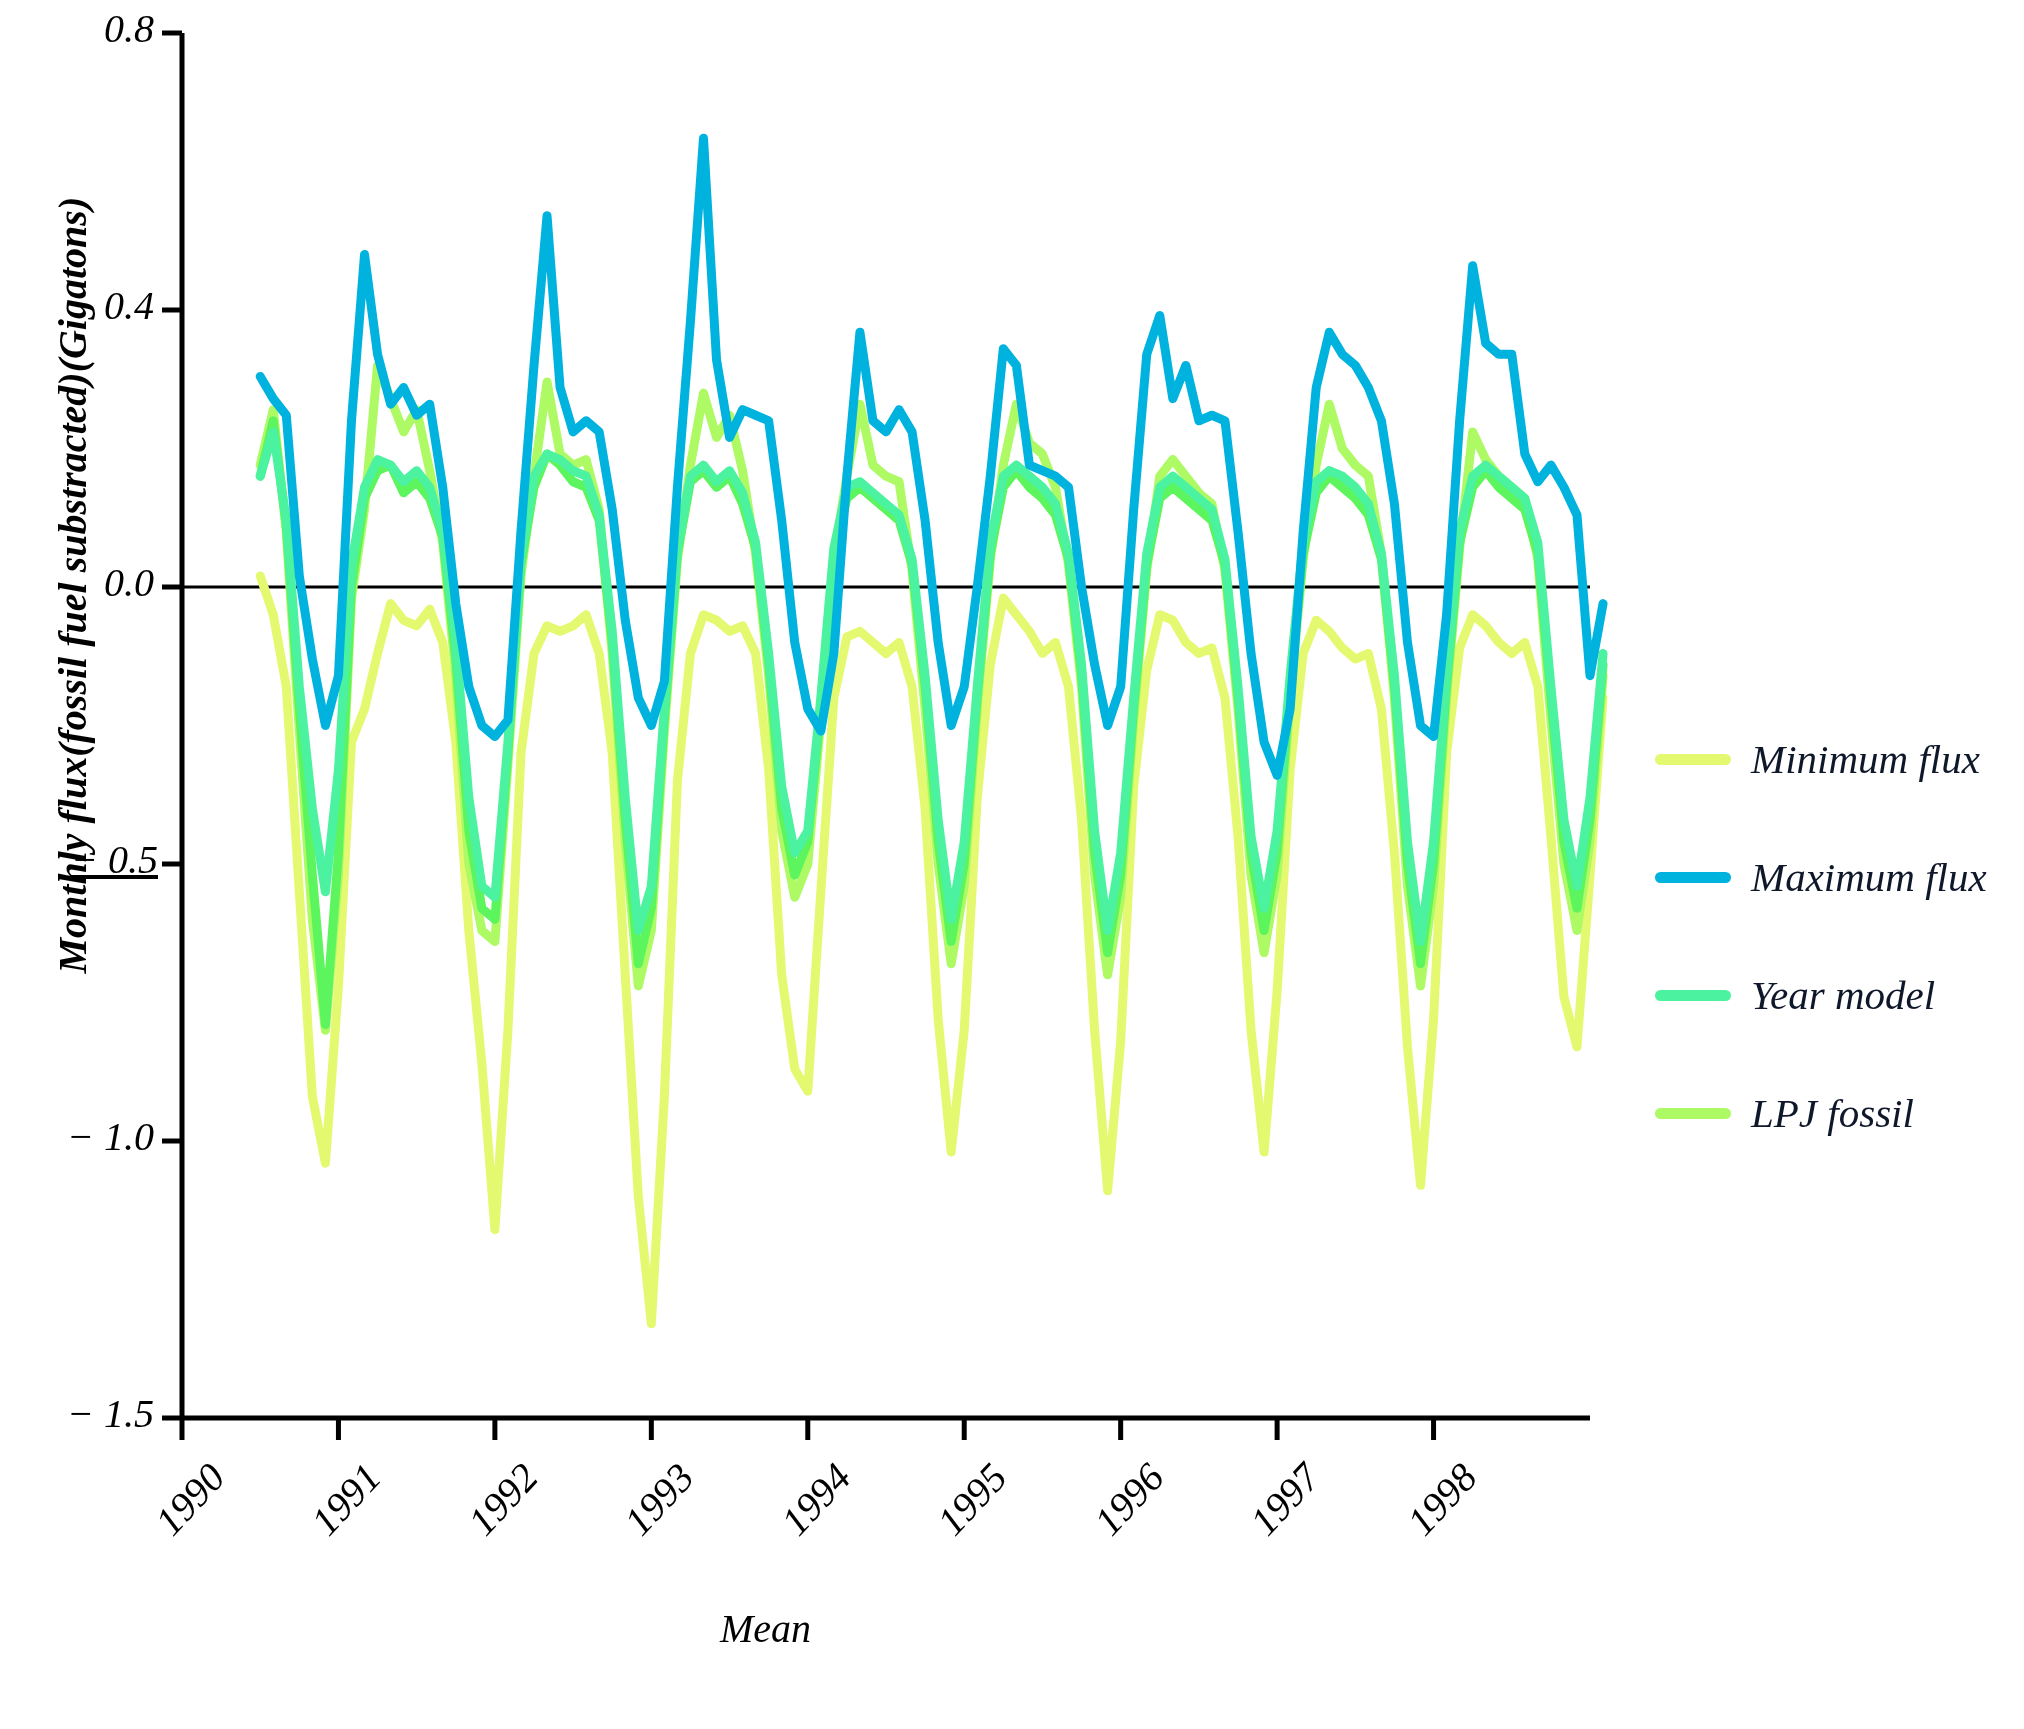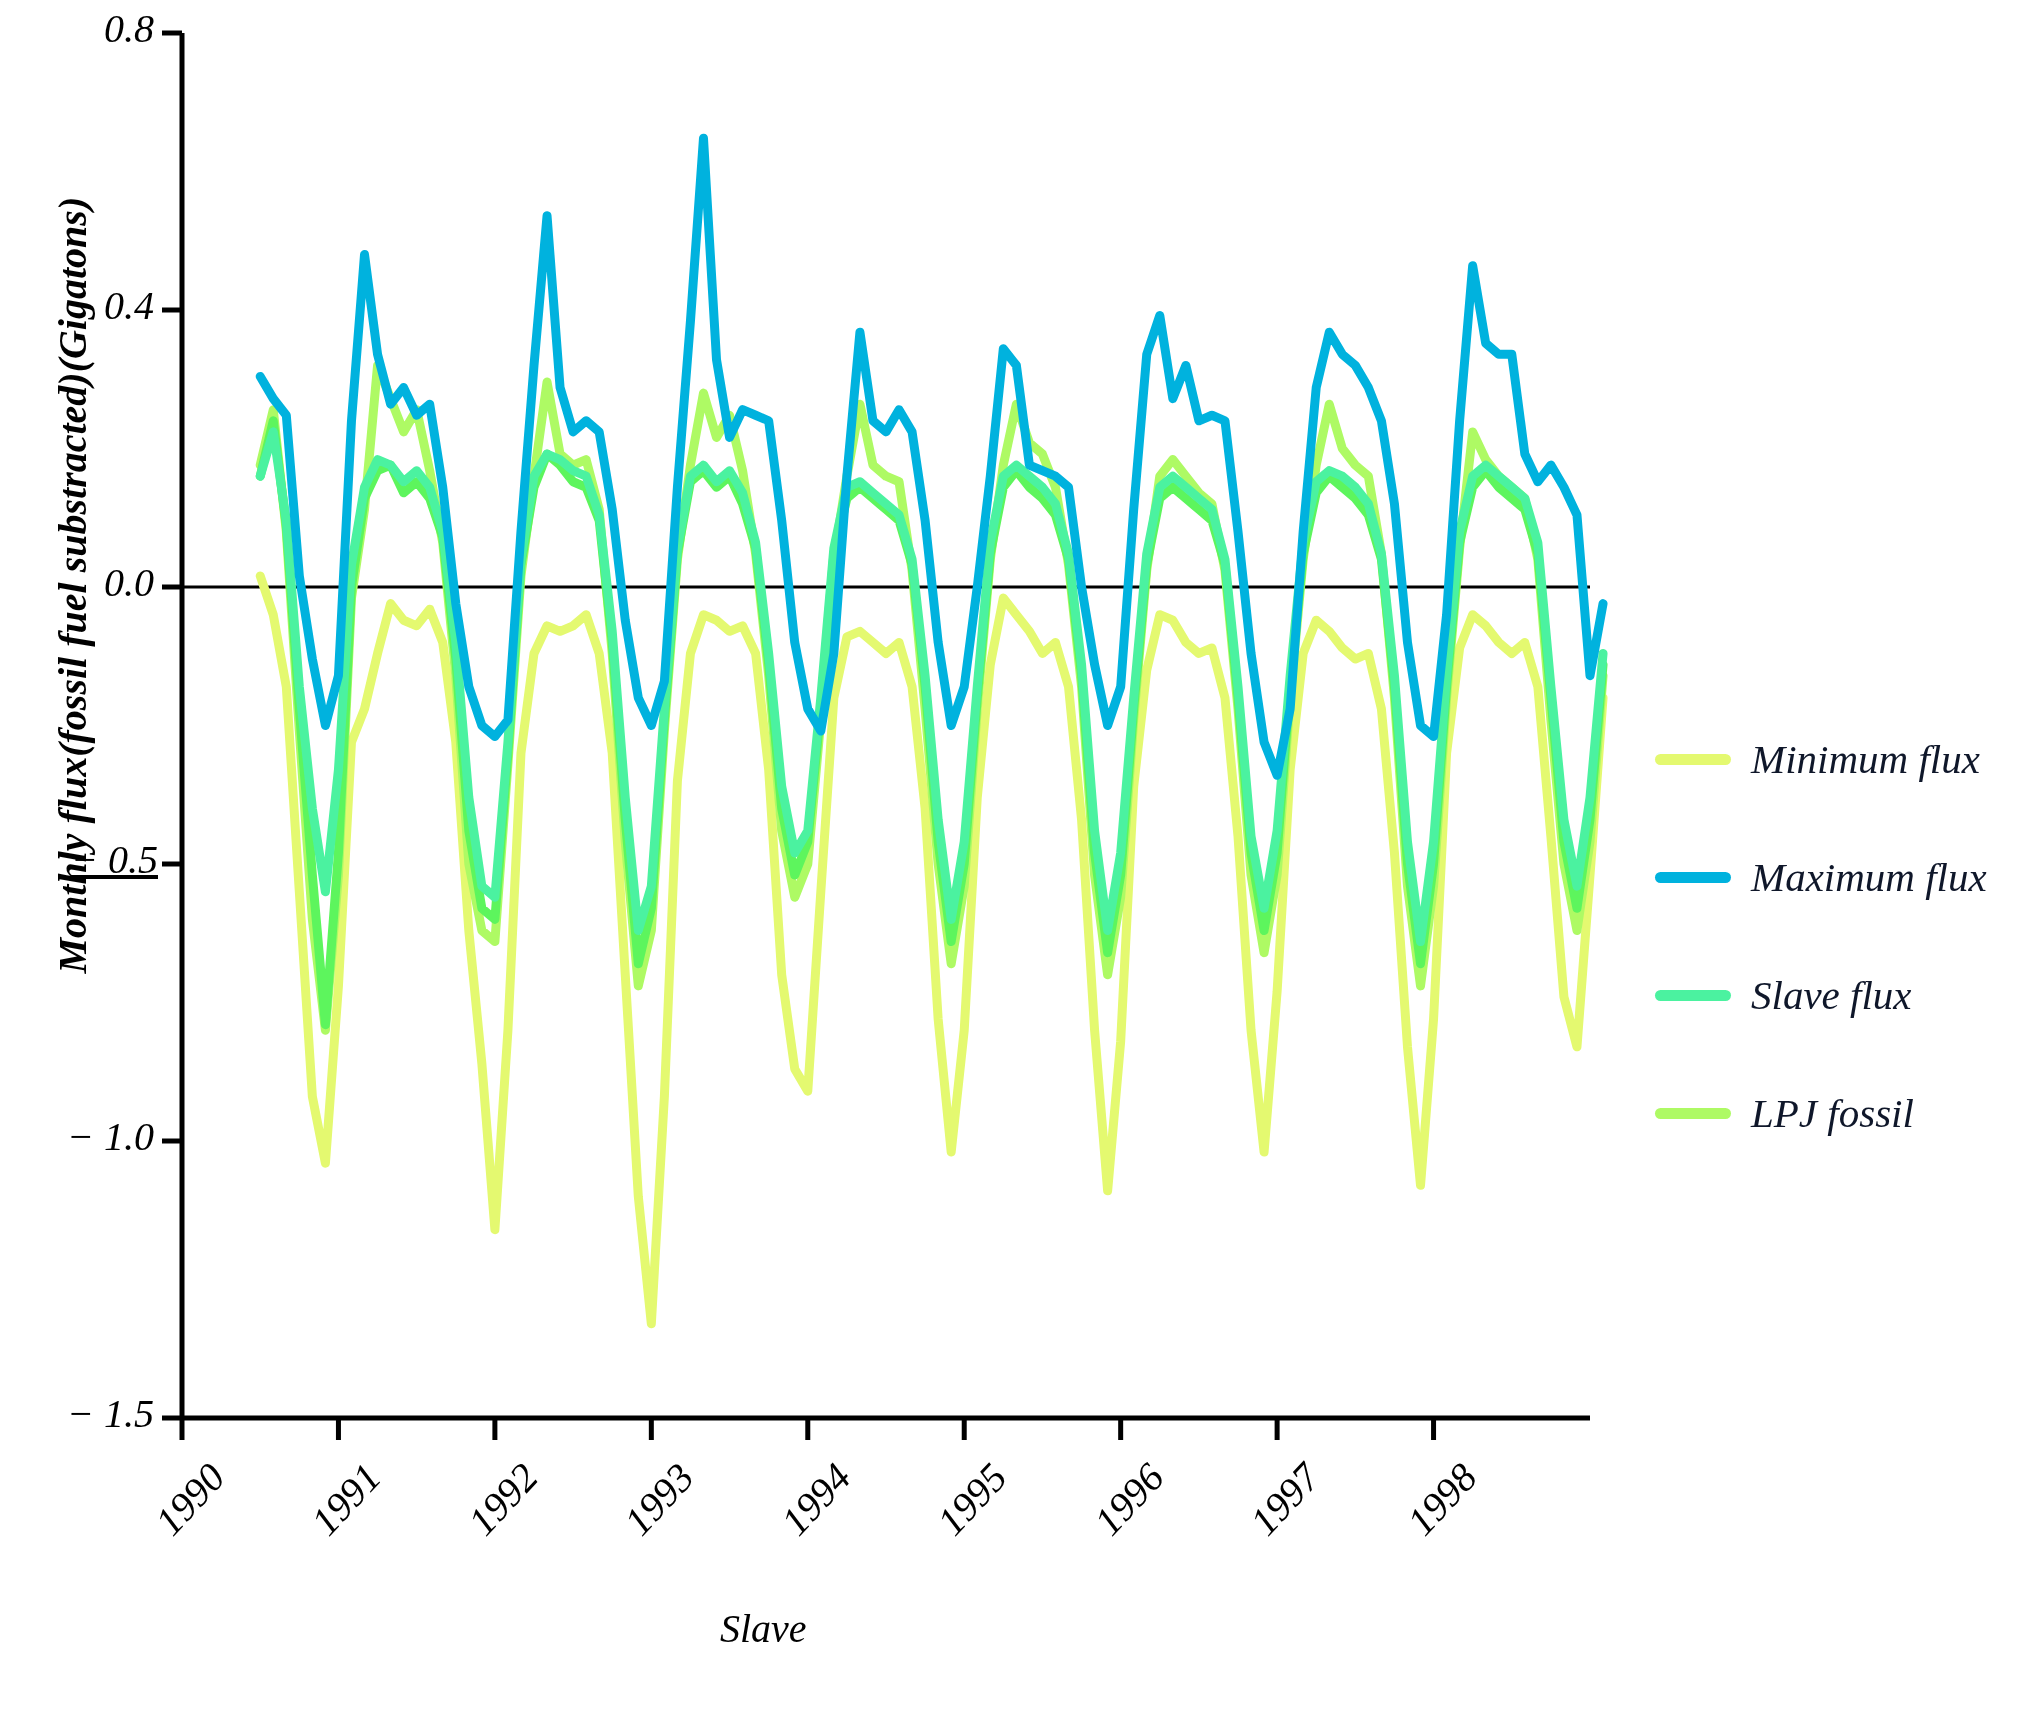--- a/index.html
+++ b/index.html
@@ -116,21 +116,21 @@
         <polyline points="260.22,476.20 273.26,420.80 286.30,526.06 299.33,708.88 312.37,875.08 325.41,1024.66 338.44,852.92 351.48,587.00 364.52,498.36 377.56,470.66 390.59,465.12 403.63,492.82 416.67,481.74 429.70,498.36 442.74,537.14 455.78,659.02 468.81,830.76 481.85,908.32 494.89,919.40 507.93,753.20 520.96,564.84 534.00,487.28 547.04,454.04 560.07,465.12 573.11,481.74 586.15,487.28 599.19,520.52 612.22,642.40 625.26,819.68 638.30,963.72 651.33,908.32 664.37,719.96 677.41,553.76 690.44,481.74 703.48,470.66 716.52,487.28 729.56,476.20 742.59,503.90 755.63,548.22 768.67,664.56 781.70,808.60 794.74,875.08 807.78,841.84 820.81,708.88 833.85,553.76 846.89,498.36 859.93,487.28 872.96,498.36 886.00,509.44 899.04,520.52 912.07,564.84 925.11,686.72 938.15,841.84 951.18,941.56 964.22,864.00 977.26,697.80 990.30,553.76 1003.33,487.28 1016.37,470.66 1029.41,487.28 1042.44,498.36 1055.48,514.98 1068.52,559.30 1081.56,675.64 1094.59,852.92 1107.63,952.64 1120.67,875.08 1133.70,708.88 1146.74,564.84 1159.78,498.36 1172.81,487.28 1185.85,498.36 1198.89,509.44 1211.93,520.52 1224.96,564.84 1238.00,697.80 1251.04,852.92 1264.07,930.48 1277.11,852.92 1290.15,686.72 1303.18,553.76 1316.22,492.82 1329.26,476.20 1342.30,487.28 1355.33,498.36 1368.37,514.98 1381.41,559.30 1394.44,686.72 1407.48,864.00 1420.52,963.72 1433.56,864.00 1446.59,686.72 1459.63,542.68 1472.67,487.28 1485.70,470.66 1498.74,487.28 1511.78,498.36 1524.81,509.44 1537.85,553.76 1550.89,697.80 1563.93,841.84 1576.96,908.32 1590.00,819.68 1603.04,664.56" fill="none" stroke="#5df55d" stroke-width="9" stroke-linejoin="round" stroke-linecap="round"></polyline>
         <polyline points="260.22,476.20 273.26,431.88 286.30,520.52 299.33,686.72 312.37,808.60 325.41,891.70 338.44,769.82 351.48,564.84 364.52,487.28 377.56,459.58 390.59,465.12 403.63,481.74 416.67,470.66 429.70,487.28 442.74,531.60 455.78,642.40 468.81,797.52 481.85,886.16 494.89,897.24 507.93,742.12 520.96,559.30 534.00,476.20 547.04,454.04 560.07,459.58 573.11,470.66 586.15,476.20 599.19,514.98 612.22,631.32 625.26,797.52 638.30,930.48 651.33,886.16 664.37,708.88 677.41,548.22 690.44,476.20 703.48,465.12 716.52,481.74 729.56,470.66 742.59,492.82 755.63,542.68 768.67,653.48 781.70,786.44 794.74,852.92 807.78,830.76 820.81,697.80 833.85,548.22 846.89,487.28 859.93,481.74 872.96,492.82 886.00,503.90 899.04,514.98 912.07,559.30 925.11,675.64 938.15,819.68 951.18,919.40 964.22,841.84 977.26,686.72 990.30,542.68 1003.33,476.20 1016.37,465.12 1029.41,476.20 1042.44,487.28 1055.48,503.90 1068.52,553.76 1081.56,664.56 1094.59,830.76 1107.63,930.48 1120.67,852.92 1133.70,697.80 1146.74,553.76 1159.78,487.28 1172.81,476.20 1185.85,487.28 1198.89,498.36 1211.93,509.44 1224.96,559.30 1238.00,686.72 1251.04,836.30 1264.07,908.32 1277.11,830.76 1290.15,675.64 1303.18,542.68 1316.22,481.74 1329.26,470.66 1342.30,476.20 1355.33,487.28 1368.37,503.90 1381.41,553.76 1394.44,675.64 1407.48,841.84 1420.52,941.56 1433.56,841.84 1446.59,675.64 1459.63,531.60 1472.67,476.20 1485.70,465.12 1498.74,476.20 1511.78,487.28 1524.81,498.36 1537.85,542.68 1550.89,686.72 1563.93,819.68 1576.96,886.16 1590.00,797.52 1603.04,653.48" fill="none" stroke="#4bf2a0" stroke-width="9" stroke-linejoin="round" stroke-linecap="round"></polyline>
         <polyline points="260.22,376.48 273.26,398.64 286.30,415.26 299.33,575.92 312.37,659.02 325.41,725.50 338.44,675.64 351.48,420.80 364.52,254.60 377.56,354.32 390.59,404.18 403.63,387.56 416.67,415.26 429.70,404.18 442.74,487.28 455.78,603.62 468.81,686.72 481.85,725.50 494.89,736.58 507.93,719.96 520.96,531.60 534.00,365.40 547.04,215.82 560.07,387.56 573.11,431.88 586.15,420.80 599.19,431.88 612.22,509.44 625.26,620.24 638.30,697.80 651.33,725.50 664.37,681.18 677.41,487.28 690.44,321.08 703.48,138.26 716.52,359.86 729.56,437.42 742.59,409.72 755.63,415.26 768.67,420.80 781.70,520.52 794.74,642.40 807.78,708.88 820.81,731.04 833.85,653.48 846.89,476.20 859.93,332.16 872.96,420.80 886.00,431.88 899.04,409.72 912.07,431.88 925.11,520.52 938.15,642.40 951.18,725.50 964.22,686.72 977.26,587.00 990.30,476.20 1003.33,348.78 1016.37,365.40 1029.41,465.12 1042.44,470.66 1055.48,476.20 1068.52,487.28 1081.56,587.00 1094.59,664.56 1107.63,725.50 1120.67,686.72 1133.70,509.44 1146.74,354.32 1159.78,315.54 1172.81,398.64 1185.85,365.40 1198.89,420.80 1211.93,415.26 1224.96,420.80 1238.00,531.60 1251.04,653.48 1264.07,742.12 1277.11,775.36 1290.15,708.88 1303.18,531.60 1316.22,387.56 1329.26,332.16 1342.30,354.32 1355.33,365.40 1368.37,387.56 1381.41,420.80 1394.44,503.90 1407.48,642.40 1420.52,725.50 1433.56,736.58 1446.59,614.70 1459.63,420.80 1472.67,265.68 1485.70,343.24 1498.74,354.32 1511.78,354.32 1524.81,454.04 1537.85,481.74 1550.89,465.12 1563.93,487.28 1576.96,514.98 1590.00,675.64 1603.04,603.62" fill="none" stroke="#00b2de" stroke-width="9" stroke-linejoin="round" stroke-linecap="round"></polyline>
       </g>
   </svg>
 
   <div class="axis-title" id="ylabel">
     <span>Monthly flux</span><span class="sub">(fossil fuel substracted)(Gigatons)</span>
   </div>
 
-  <div class="axis-title" id="xlabel">Slave</div>
+  <div class="axis-title" id="xlabel">Mean</div>
 
   <div id="ytick-layer">
       <div class="tick-label ytick" style="left: 4px; top: 5px;">0.8</div>
       <div class="tick-label ytick" style="left: 4px; top: 282px;">0.4</div>
       <div class="tick-label ytick" style="left: 4px; top: 559px;">0.0</div>
       <div class="tick-label ytick" style="left: 8px; top: 836px; text-decoration: underline;">− 0.5</div>
       <div class="tick-label ytick" style="left: 4px; top: 1113px;">− 1.0</div>
       <div class="tick-label ytick" style="left: 4px; top: 1390px;">− 1.5</div>
     </div>
   <div id="xtick-layer">
@@ -149,21 +149,21 @@
       <div class="legend-row">
         <span class="legend-swatch" style="background: rgb(228, 249, 112);"></span>
         <span class="legend-text">Minimum flux</span>
       </div>
       <div class="legend-row">
         <span class="legend-swatch" style="background: rgb(0, 178, 222);"></span>
         <span class="legend-text">Maximum flux</span>
       </div>
       <div class="legend-row">
         <span class="legend-swatch" style="background: rgb(75, 242, 160);"></span>
-        <span class="legend-text">Slave flux</span>
+        <span class="legend-text">Year model</span>
       </div>
       <div class="legend-row">
         <span class="legend-swatch" style="background: rgb(174, 250, 100);"></span>
         <span class="legend-text">LPJ fossil</span>
       </div>
     </div>
 
 </div>
 
 </body></html>

